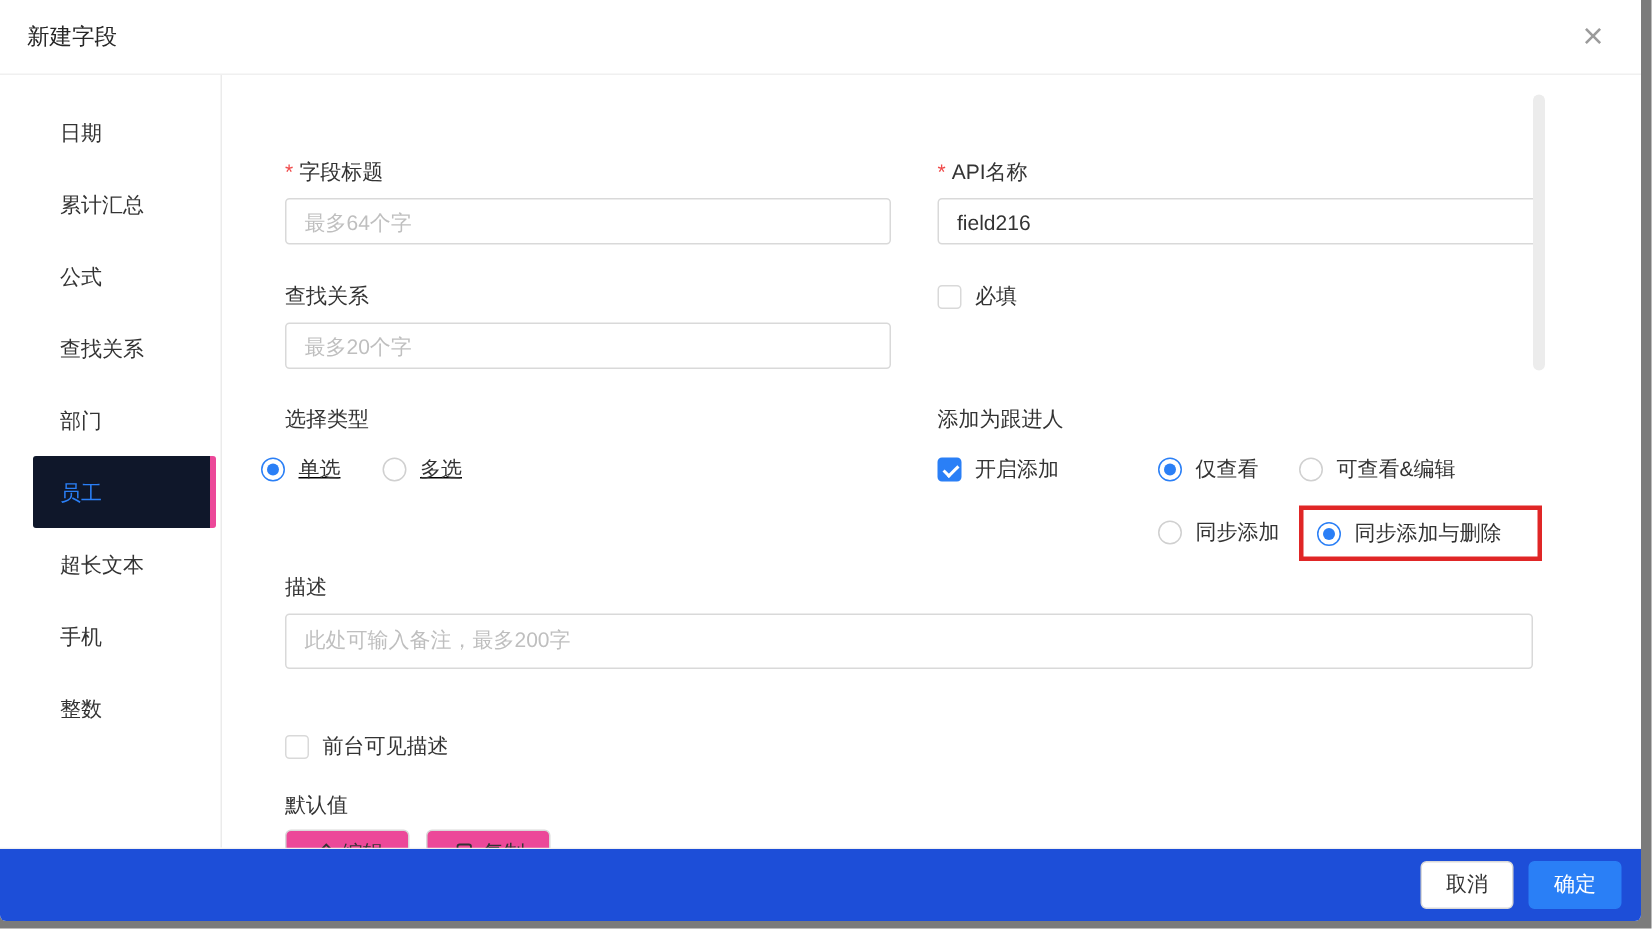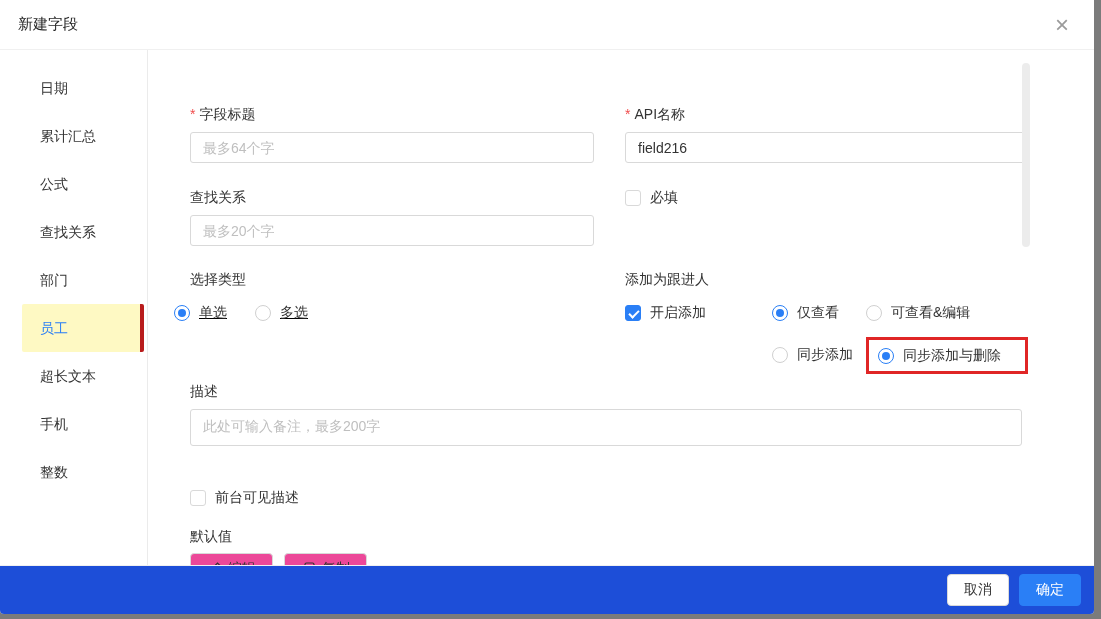--- a/index.html
+++ b/index.html
@@ -26,21 +26,21 @@
   .sidebar {
     position:absolute; left:0; top:0; bottom:0; width:148px;
     border-right:1px solid #ebebeb; padding-top:14px;
   }
   .side-item {
     height:48px; line-height:48px; font-size:14px; color:#333;
     margin:0 3px 0 22px; padding-left:18px; cursor:pointer;
     border-radius:2px;
   }
   .side-item.selected {
-    background:#fef9c3; color:#2a7ff6; border-right:4px solid #b91c1c;
+    background:#0f172a; color:#2a7ff6; border-right:4px solid #ec4899;
   }
   .content { position:absolute; left:148px; top:0; right:0; bottom:0; }
   .abs { position:absolute;margin-top:44px; }
   .form-label { font-size:14px; color:#333; }
   .req { color:#f04b4b; margin-right:4px; }
   .text-input {
     width:404px; height:31px; border:1px solid #d9d9d9; border-radius:3px;
     font-size:14px; color:#333; padding:0 12px; outline:none;
     font-family:"Liberation Sans","DejaVu Sans",sans-serif;
   }

